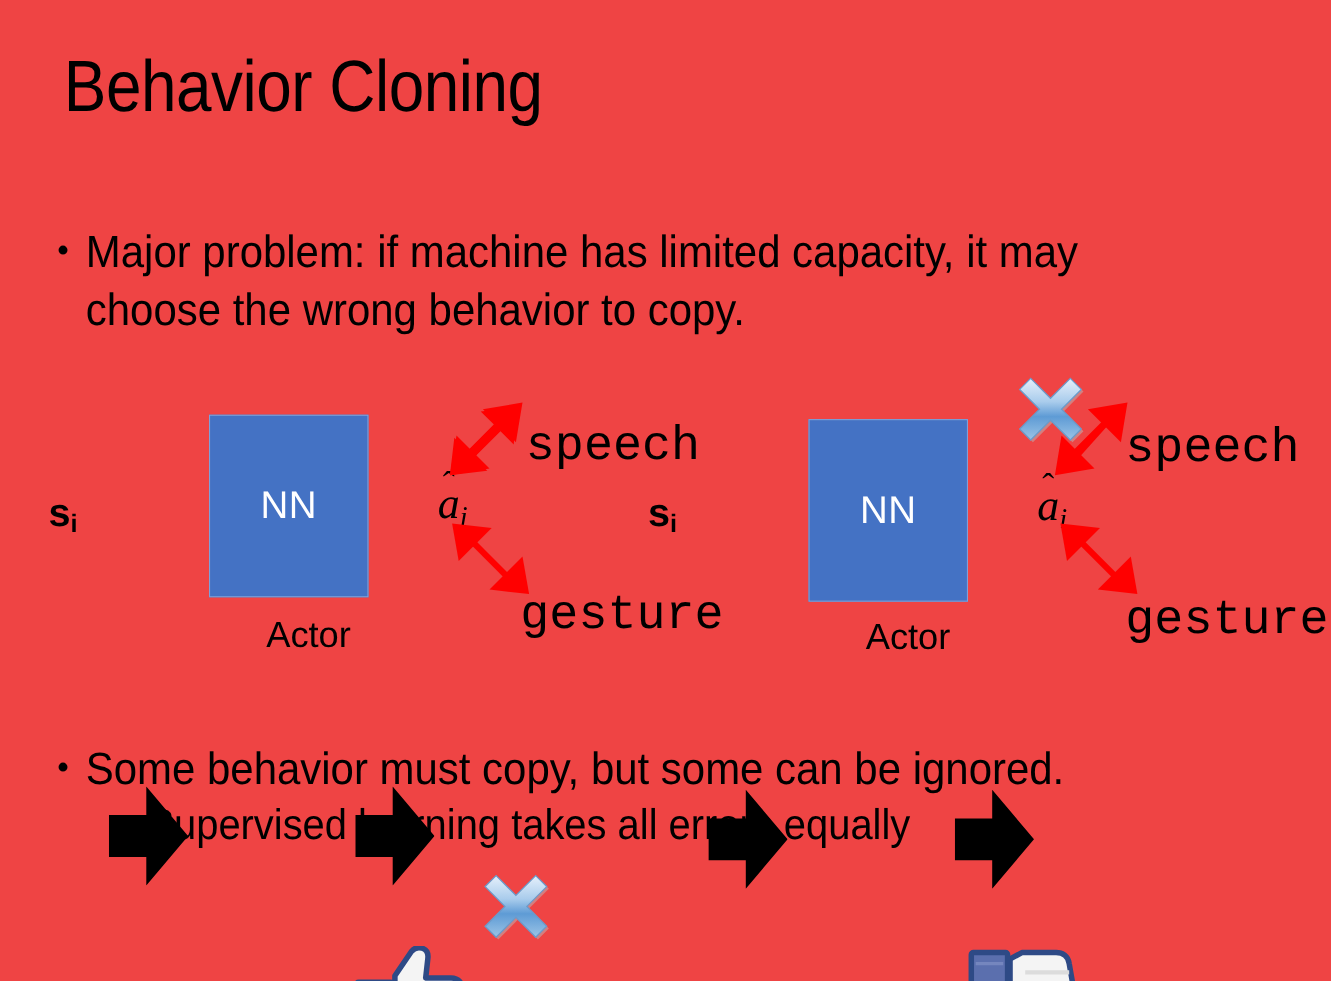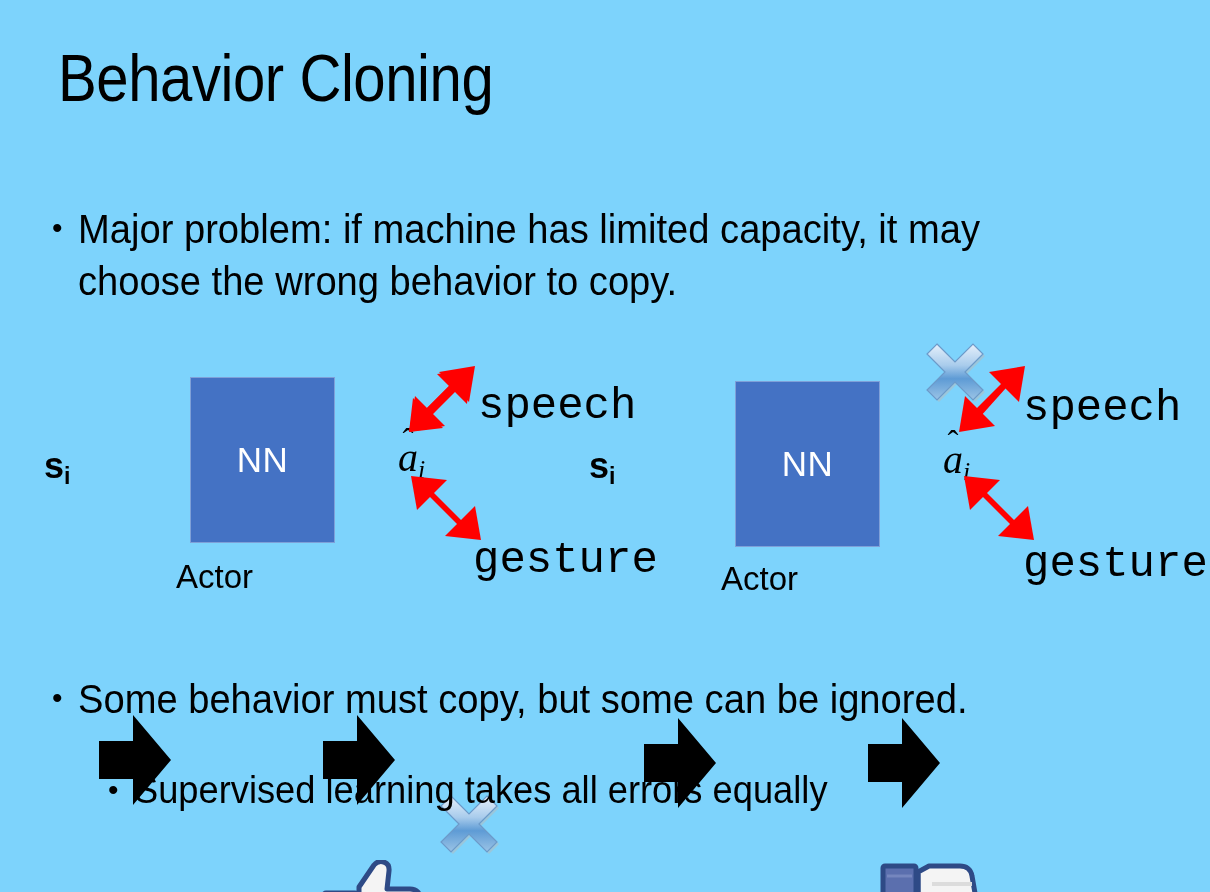--- a/index.html
+++ b/index.html
@@ -1,21 +1,21 @@
 <!DOCTYPE html>
 <html><head>
 <meta charset="utf-8">
 <style>
   html,body{margin:0;padding:0;background:#ffffff;}
   body{
     width:1210px;height:892px;position:relative;overflow:hidden;
     font-family:"Liberation Sans","DejaVu Sans",sans-serif;
     color:#000000;
   }
-  .slide{position:absolute;inset:0;background:#7dd3fc;}
+  .slide{position:absolute;inset:0;background:#ef4444;}
 
   
   .title{
     position:absolute;left:58px;top:44px;width:1100px;
     font-size:66px;line-height:1.05;font-weight:400;
     letter-spacing:-0.5px;
     font-family:"Liberation Sans Narrow","Liberation Sans",sans-serif;
     transform:scaleX(0.88);transform-origin:left top;
     color:#000;white-space:nowrap;
   }
@@ -29,21 +29,21 @@
     flex:0 0 auto;width:26px;text-align:left;
     font-size:30px;line-height:1.68;
   }
   .bullet .btext{
     display:block;
     font-family:"Liberation Sans Narrow","Liberation Sans",sans-serif;
     transform:scaleX(0.93);transform-origin:left top;
   }
   #bullet-top{left:52px;top:203px;width:1110px;}
   #bullet-bot1{left:52px;top:673px;width:1110px;}
-  #bullet-bot2{left:108px;top:765px;width:1060px;}
+  #bullet-bot2{left:108px;top:726px;width:1060px;}
   #bullet-bot2 .btext{font-size:39px;}
 
   
   .diagram{position:absolute;top:330px;height:300px;}
   #diagram-left{left:0px;width:620px;}
   #diagram-right{left:545px;width:660px;}
 
   .state-label{
     position:absolute;font-size:36px;line-height:1;
     font-family:"Liberation Sans","DejaVu Sans",sans-serif;
@@ -54,21 +54,21 @@
   .nn-box{
     position:absolute;width:143px;height:164px;
     background:#4472C4;border:1.5px solid #7fa0d8;
     display:flex;align-items:center;justify-content:center;margin-left:14px;
   }
   .nn-box .nn-text{
     color:#ffffff;font-size:35px;letter-spacing:0.5px;
     font-family:"Liberation Sans","DejaVu Sans",sans-serif;
   }
   .actor-label{
-    position:absolute;font-size:33px;line-height:1;text-align:left;
+    position:absolute;font-size:33px;line-height:1;text-align:right;
     font-family:"Liberation Sans","DejaVu Sans",sans-serif;
   }
 
   .blk-arrow{position:absolute;}
   .out-label{
     position:absolute;font-size:40px;line-height:1;
     font-family:Liberation Serif, serif;
     font-style:italic;white-space:nowrap;
   }
   .out-label .sub{font-size:26px;font-style:italic;vertical-align:-0.28em;}

